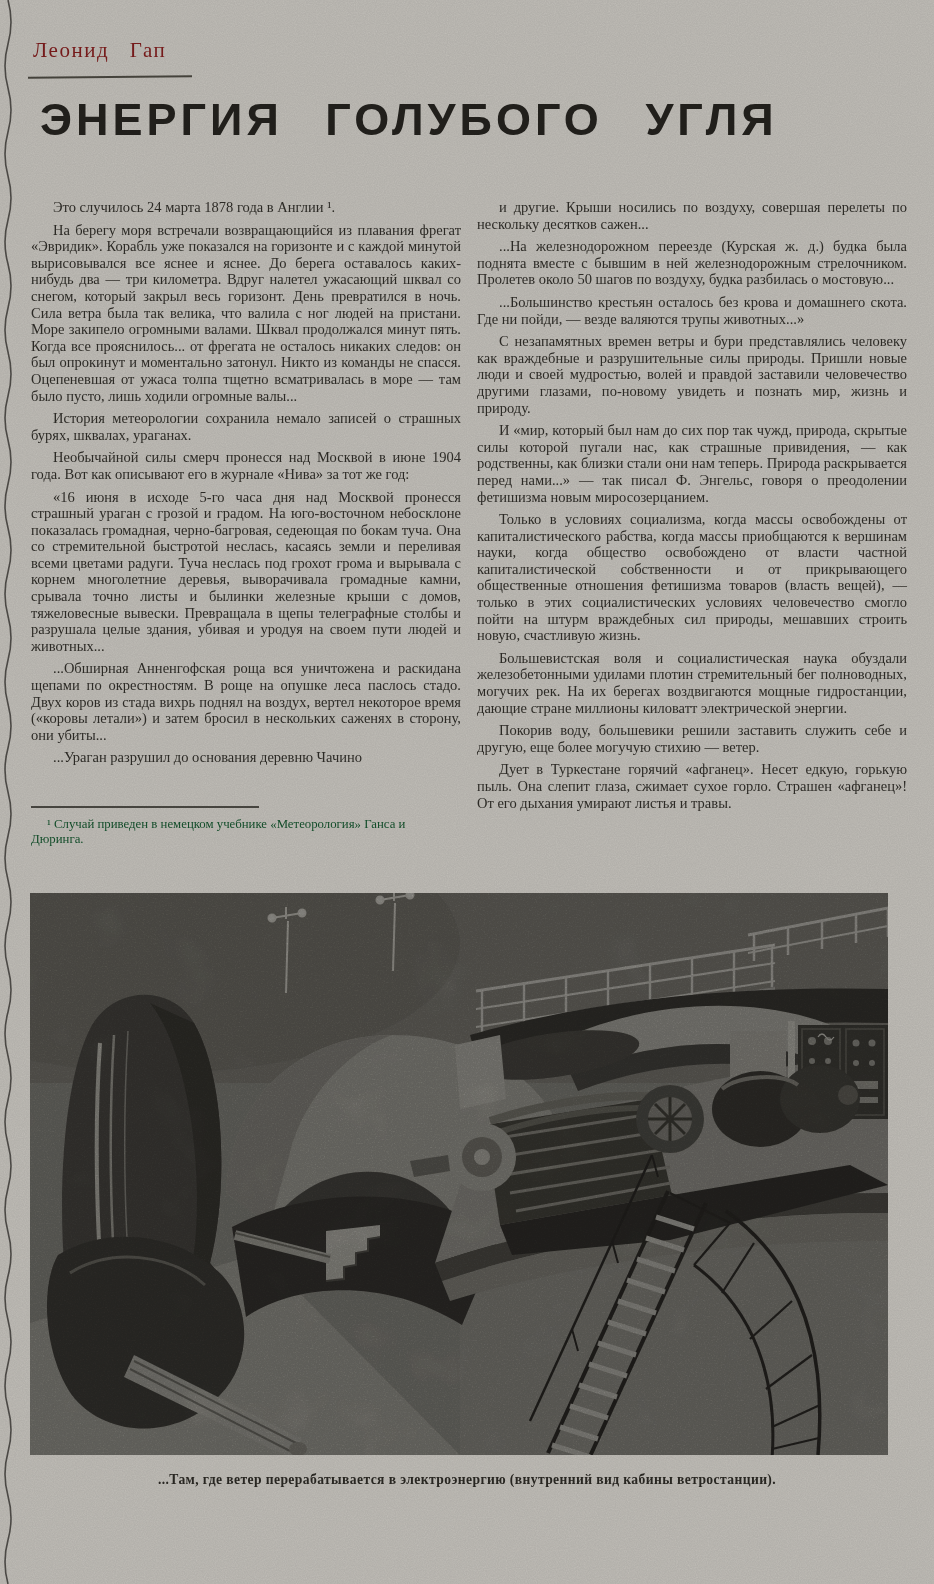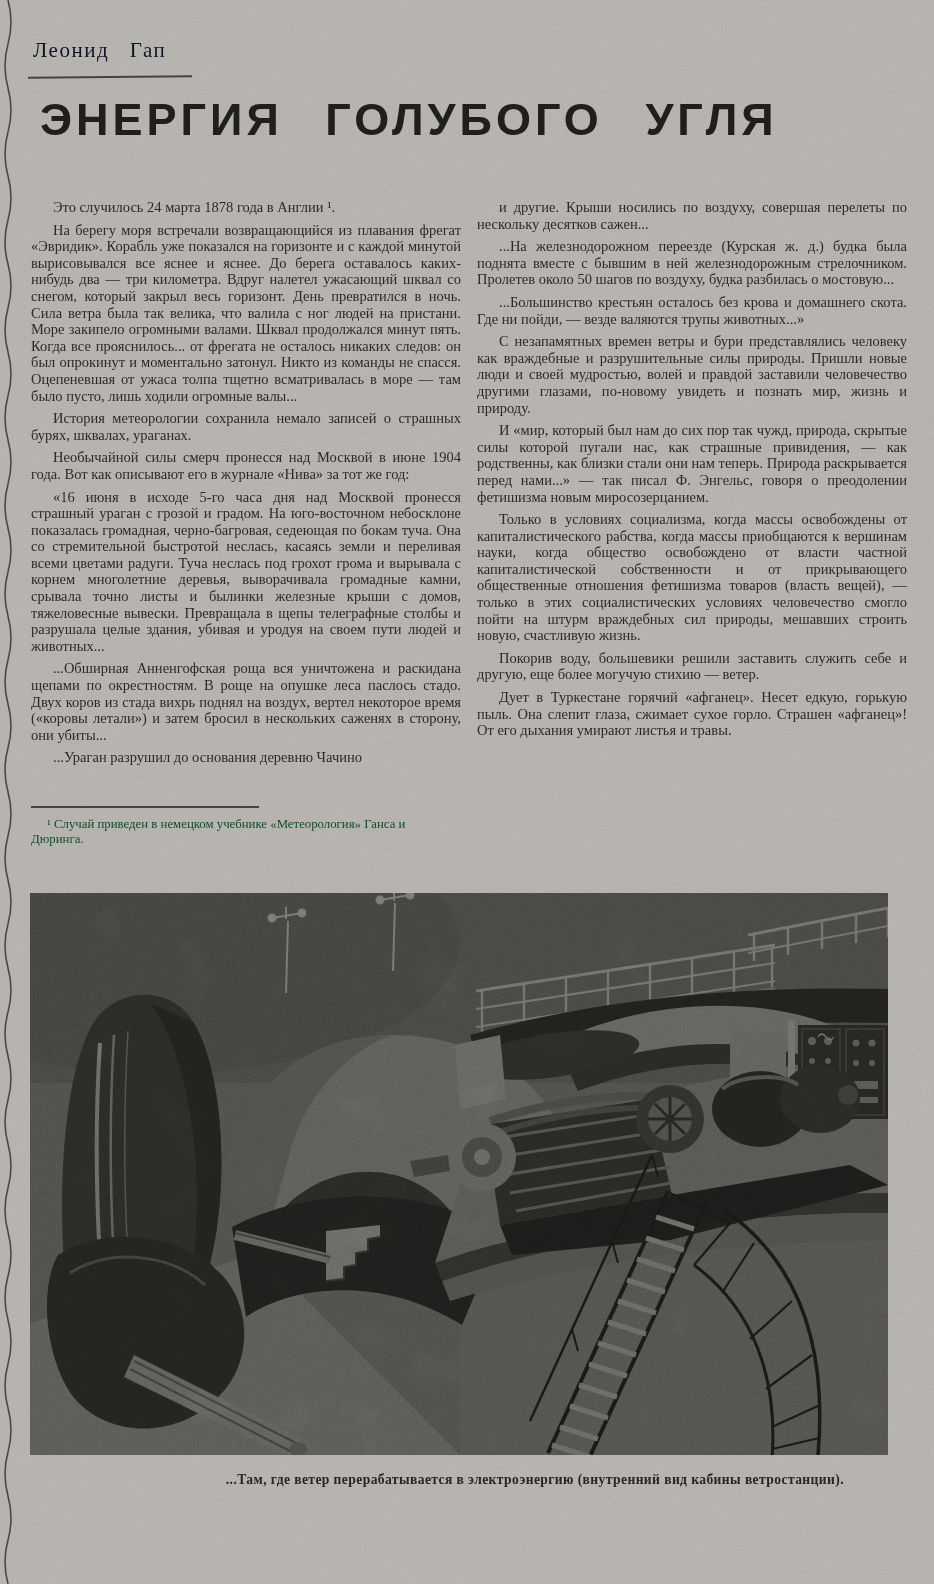--- a/index.html
+++ b/index.html
@@ -6,21 +6,21 @@
   .page{
     position:relative; width:934px; height:1584px; overflow:hidden;
     background:#c6c3bd;
     font-family:"Liberation Serif", serif;
     color:#2f2d29;
   }
   .paper-grain{position:absolute;left:0;top:0;z-index:6;pointer-events:none;}
   .torn-edge{position:absolute;left:0;top:0;z-index:5;pointer-events:none;}
   .byline{
     position:absolute;left:33px;top:38px;z-index:2;
-    font-size:21px;letter-spacing:1.5px;word-spacing:14px;color:#0f172a;
+    font-size:21px;letter-spacing:1.5px;word-spacing:14px;color:#7f1d1d;
   }
   .byline-rule{
     position:absolute;left:28px;top:76px;width:164px;height:2px;
     background:#4a4840;transform:rotate(-0.5deg);z-index:2;
   }
   .title{
     position:absolute;left:40px;right:40px;top:94px;margin:0;z-index:2;
     font-family:"Liberation Sans", sans-serif;font-weight:bold;
     font-size:45px;letter-spacing:4px;word-spacing:26px;color:#24221e;
   }
@@ -31,21 +31,21 @@
   }
   .col-left{left:31px;}
   .col-right{left:477px;}
   .para{margin:0 0 6px 0;text-indent:22px;}
   .footnote-wrap{position:absolute;left:31px;top:806px;width:430px;z-index:2;}
   .footnote-rule{width:228px;height:1.5px;background:#4c4a44;margin:0 0 9px 0;}
   .footnote{margin:0;font-size:12.8px;line-height:15px;text-indent:16px;color:#14532d;}
   .figure{position:absolute;left:30px;top:893px;width:875px;height:570px;margin:0;z-index:1;}
   .caption{
     position:absolute;left:90px;right:90px;top:1472px;z-index:2;
-    text-align:right;font-weight:bold;font-size:13.6px;
+    text-align:center;font-weight:bold;font-size:13.6px;
     letter-spacing:0.4px;color:#2c2a25;
   }
 </style>
 </head>
 <body>
 
 <div class="page">
 
   <svg class="torn-edge" width="24" height="1584" viewBox="0 0 24 1584">
     <path d="M8 0 q6 22 0 44 t0 44 t0 44 t0 44 t0 44 t0 44 t0 44 t0 44 t0 44 t0 44 t0 44 t0 44 t0 44 t0 44 t0 44 t0 44 t0 44 t0 44 t0 44 t0 44 t0 44 t0 44 t0 44 t0 44 t0 44 t0 44 t0 44 t0 44 t0 44 t0 44 t0 44 t0 44 t0 44 t0 44 t0 44 t0 44" fill="none" stroke="#3d3b37" stroke-width="1.6" opacity="0.85"></path>
@@ -71,20 +71,21 @@
     <p class="footnote">¹ Случай приведен в немецком учебнике «Метеорология» Ганса и Дюринга.</p>
   </div>
 
   <div class="col col-right">
     <p class="para">и другие. Крыши носились по воздуху, совершая перелеты по нескольку десятков сажен...</p>
     <p class="para">...На железнодорожном переезде (Курская ж. д.) будка была поднята вместе с бывшим в ней железнодорожным стрелочником. Пролетев около 50 шагов по воздуху, будка разбилась о мостовую...</p>
     <p class="para">...Большинство крестьян осталось без крова и домашнего скота. Где ни пойди, — везде валяются трупы животных...»</p>
     <p class="para">С незапамятных времен ветры и бури представлялись человеку как враждебные и разрушительные силы природы. Пришли новые люди и своей мудростью, волей и правдой заставили человечество другими глазами, по-новому увидеть и познать мир, жизнь и природу.</p>
     <p class="para">И «мир, который был нам до сих пор так чужд, природа, скрытые силы которой пугали нас, как страшные привидения, — как родственны, как близки стали они нам теперь. Природа раскрывается перед нами...» — так писал Ф. Энгельс, говоря о преодолении фетишизма новым миросозерцанием.</p>
     <p class="para">Только в условиях социализма, когда массы освобождены от капиталистического рабства, когда массы приобщаются к вершинам науки, когда общество освобождено от власти частной капиталистической собственности и от прикрывающего общественные отношения фетишизма товаров (власть вещей), — только в этих социалистических условиях человечество смогло пойти на штурм враждебных сил природы, мешавших строить новую, счастливую жизнь.</p>
+    <p class="para">Большевистская воля и социалистическая наука обуздали железобетонными удилами плотин стремительный бег полноводных, могучих рек. На их берегах воздвигаются мощные гидростанции, дающие стране миллионы киловатт электрической энергии.</p>
     <p class="para">Покорив воду, большевики решили заставить служить себе и другую, еще более могучую стихию — ветер.</p>
     <p class="para">Дует в Туркестане горячий «афганец». Несет едкую, горькую пыль. Она слепит глаза, сжимает сухое горло. Страшен «афганец»! От его дыхания умирают листья и травы.</p>
   </div>
 
   <figure class="figure">
   <svg width="875" height="570" viewBox="0 0 875 570">
     <defs>
       <filter id="blotch" x="-5%" y="-5%" width="110%" height="110%">
         <feTurbulence type="fractalNoise" baseFrequency="0.016" numOctaves="3" seed="11" stitchTiles="stitch"></feTurbulence>
         <feColorMatrix type="matrix" values="0 0 0 0 0  0 0 0 0 0  0 0 0 0 0  0.8 0.8 0.8 0 0"></feColorMatrix>

